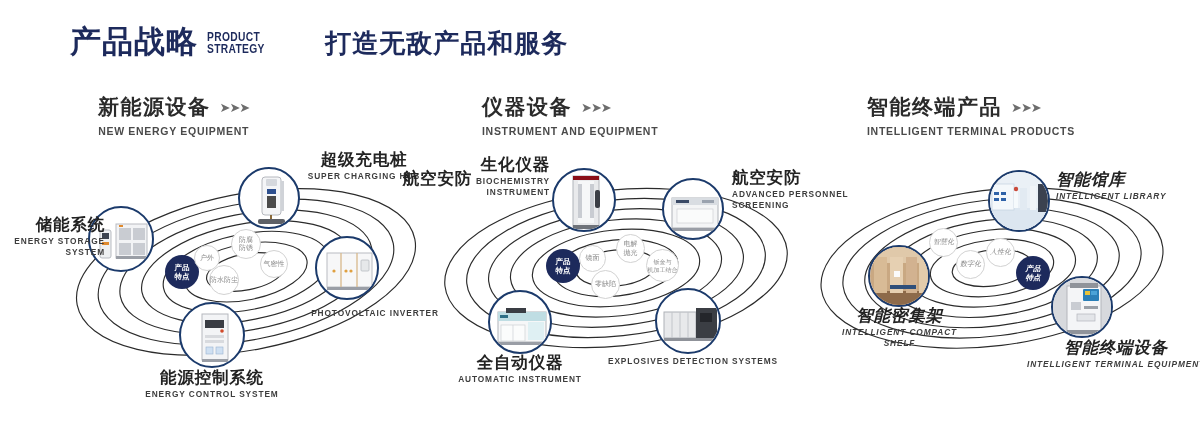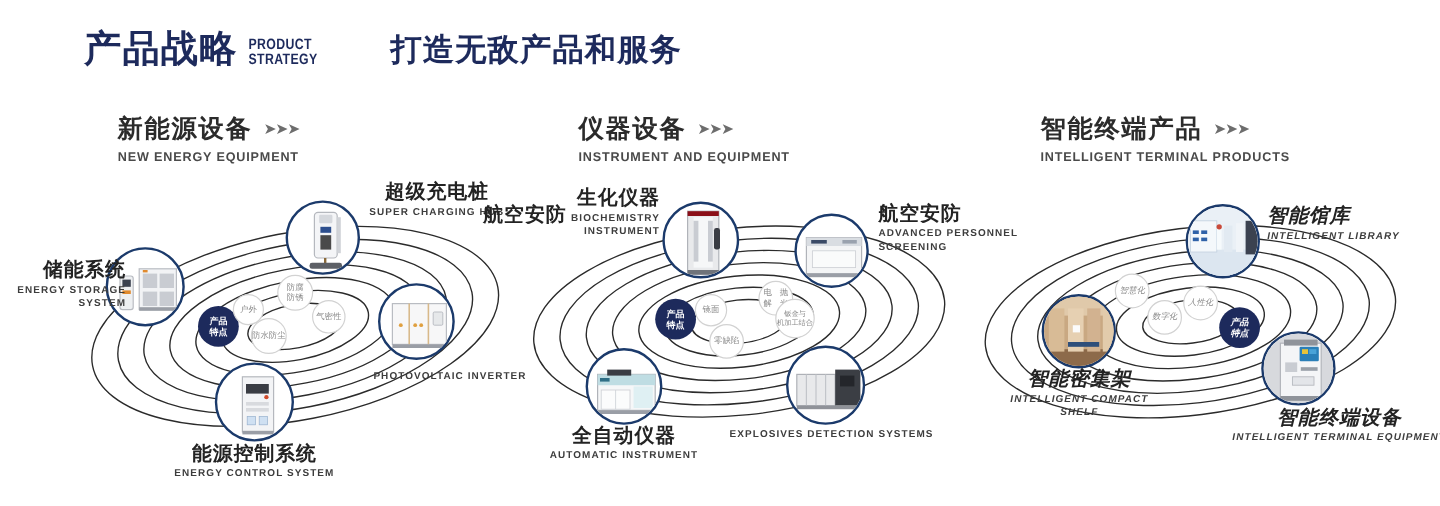--- a/index.html
+++ b/index.html
@@ -9,21 +9,21 @@
   
   #header{position:absolute;left:70px;top:26px;display:flex;align-items:flex-end;}
   .hdr-cn{font-size:31px;font-weight:bold;color:#1d2a5c;letter-spacing:1px;
           line-height:1;font-family:"DejaVu Sans",sans-serif;}
   .hdr-en{margin-left:9px;color:#1d2a5c;font-size:12.5px;font-weight:bold;
           line-height:12px;letter-spacing:0.4px;transform:scaleX(.82);
           transform-origin:left bottom;padding-bottom:2px;}
   .hdr-en div{white-space:nowrap;}
   .hdr-sub{margin-left:48px;font-size:26px;font-weight:bold;color:#1d2a5c;
            letter-spacing:1px;line-height:1;padding-bottom:1px;
-           font-family:Liberation Mono, monospace;}
+           font-family:Liberation Sans, sans-serif;}
 
   
   .sect{position:absolute;margin-left:34px;}
   .sect-row{display:flex;align-items:center;}
   .sect-cn{font-size:21px;font-weight:bold;color:#2b2b2b;letter-spacing:1.5px;
            font-family:"DejaVu Sans",sans-serif;line-height:1;}
   .sect-arrows{margin-left:9px;color:#6d6d6d;font-size:13px;letter-spacing:-1px;
                font-weight:bold;}
   .sect-en{margin-top:7px;font-size:10.5px;font-weight:bold;color:#4a4a4a;
            letter-spacing:0.7px;text-align:center;}
@@ -291,21 +291,21 @@
     <div class="en">EXPLOSIVES DETECTION SYSTEMS</div>
   </div>
 
   <div class="feat dark" style="left:126px;top:99px;width:34px;height:34px;flex-direction:column;">
     <span>产品</span>
     <span>特点</span>
   </div>
   <div class="feat" style="left:159px;top:95px;width:27px;height:27px;">
     <span>镜面</span>
   </div>
-  <div class="feat" style="left:212px;top:84px;width:29px;height:29px;flex-direction:row;">
+  <div class="feat" style="left:196px;top:84px;width:29px;height:29px;flex-direction:column;">
     <span>电解</span>
     <span>抛光</span>
   </div>
   <div class="feat" style="left:171px;top:120px;width:29px;height:29px;">
     <span>零缺陷</span>
   </div>
   <div class="feat" style="left:226px;top:99px;width:33px;height:33px;flex-direction:column;font-size:6px;line-height:7.5px;">
     <span>钣金与</span>
     <span>机加工结合</span>
   </div>

